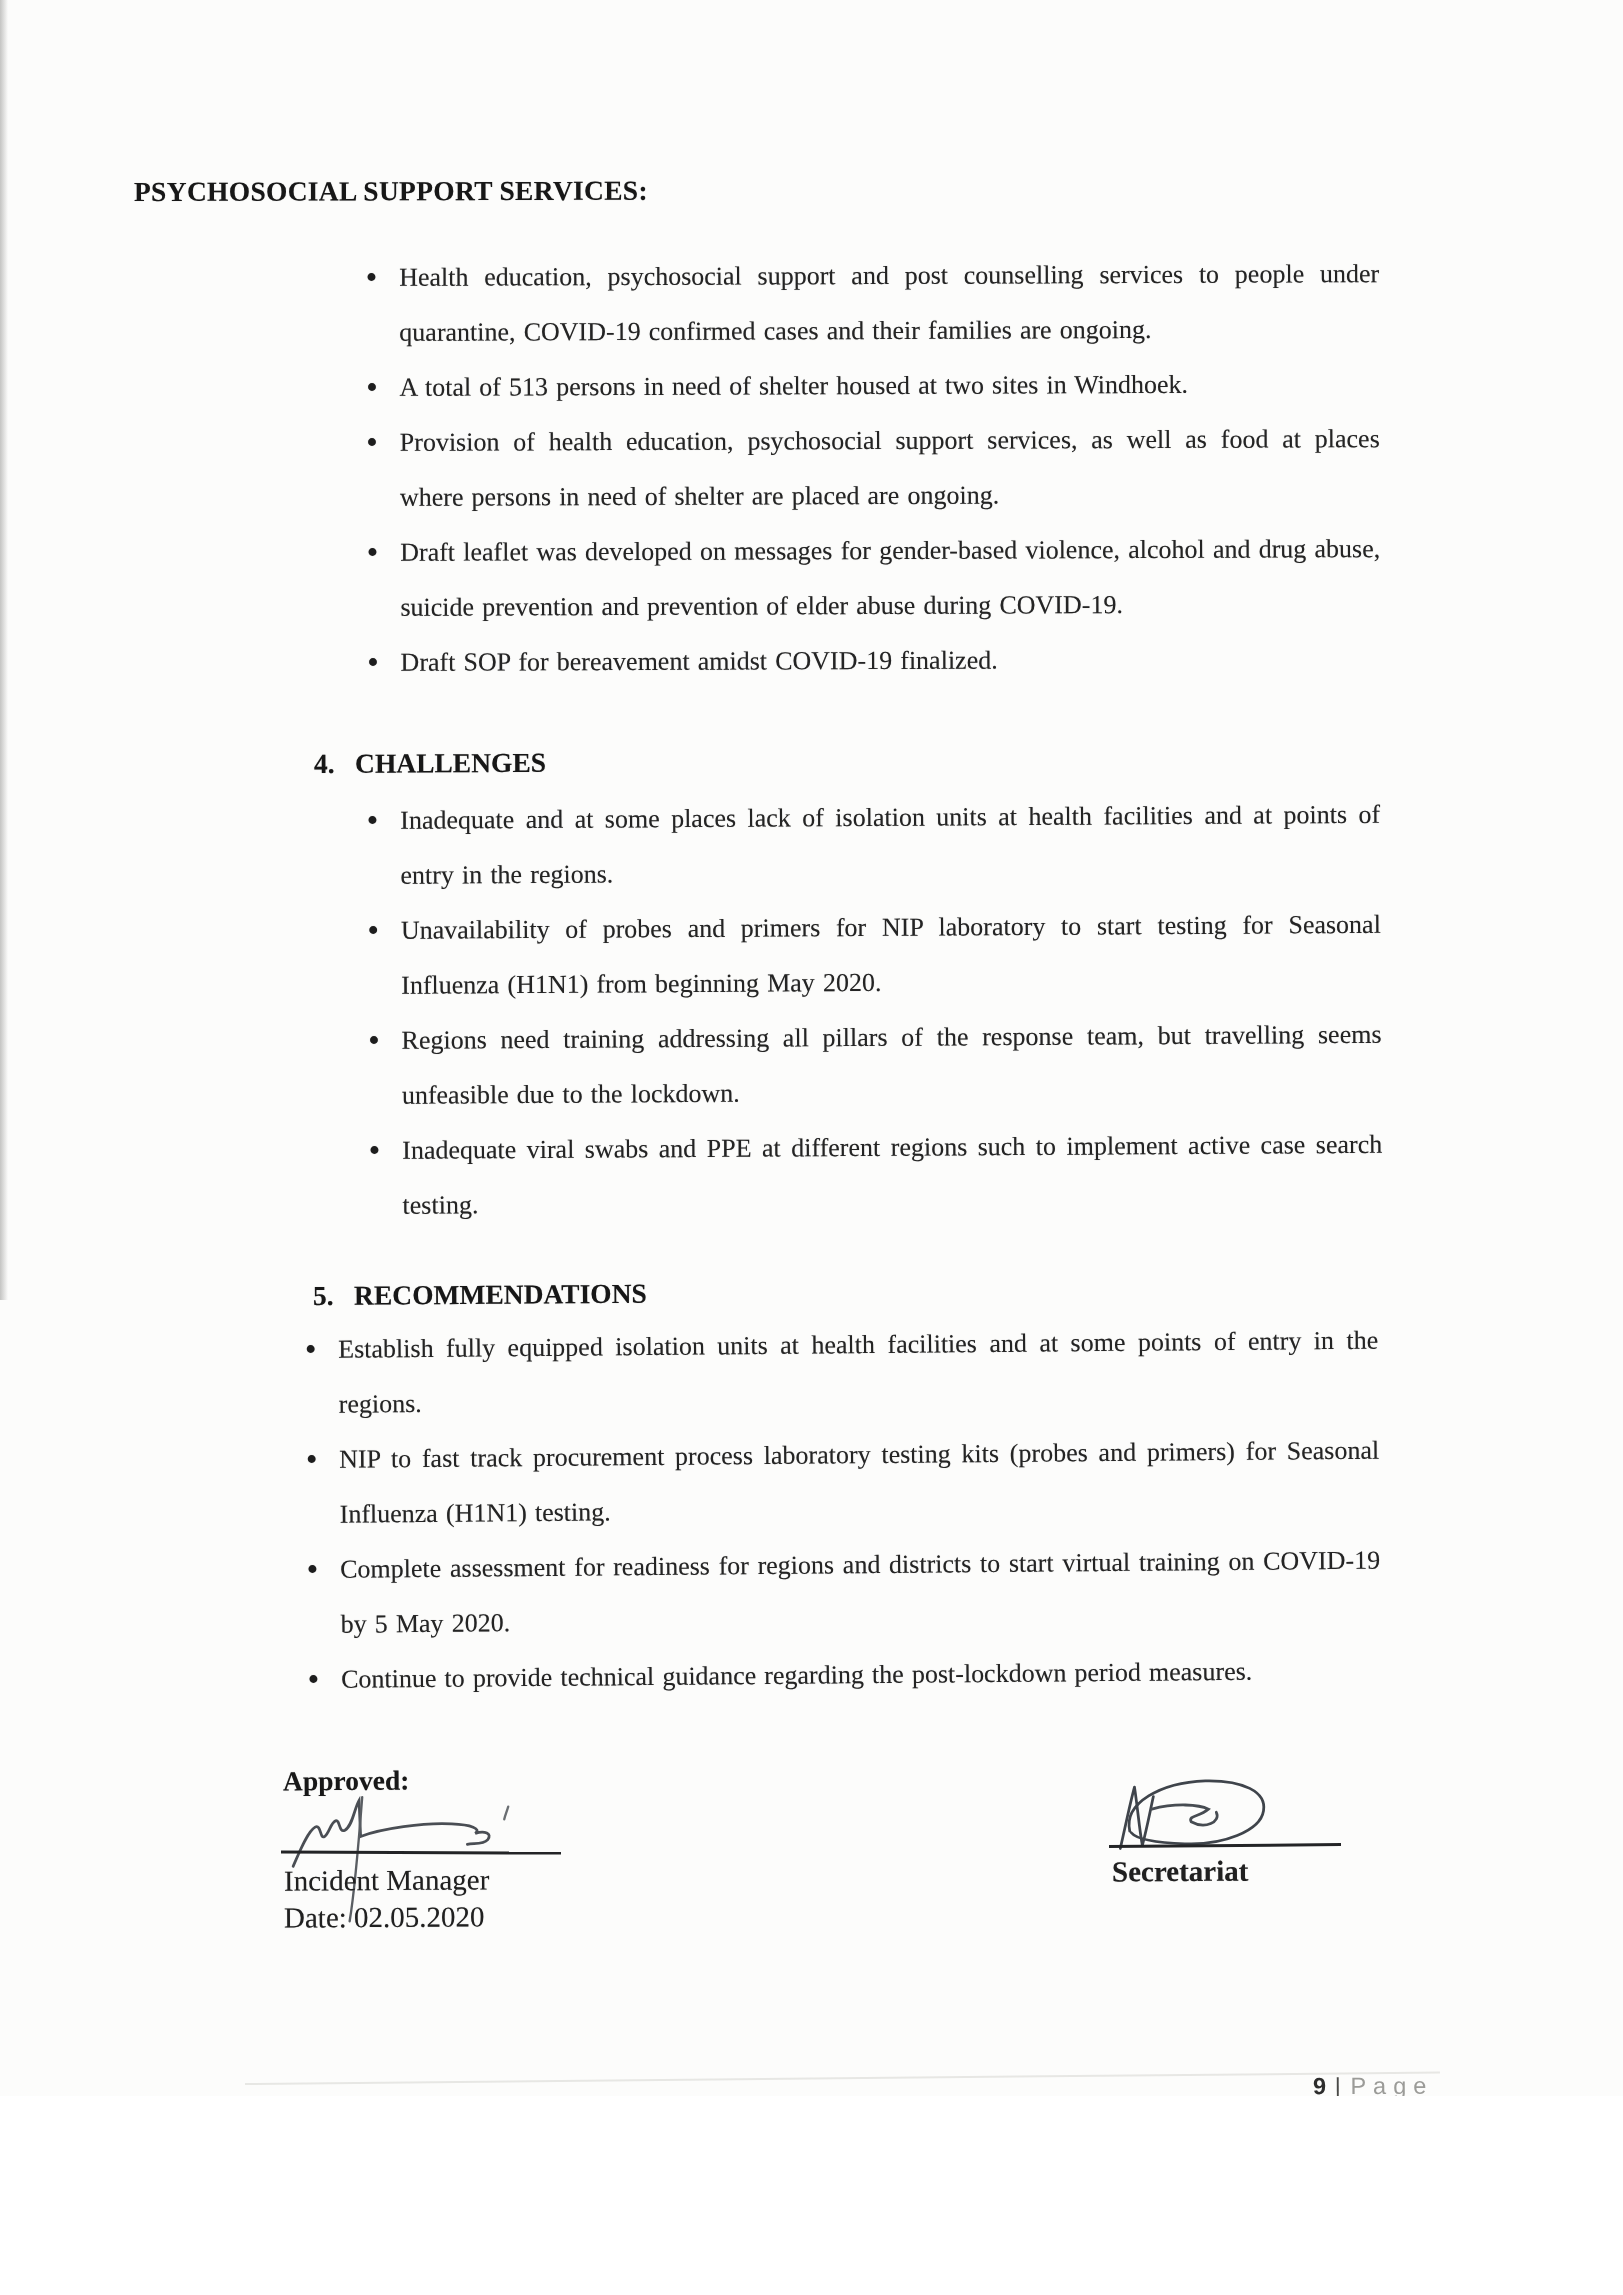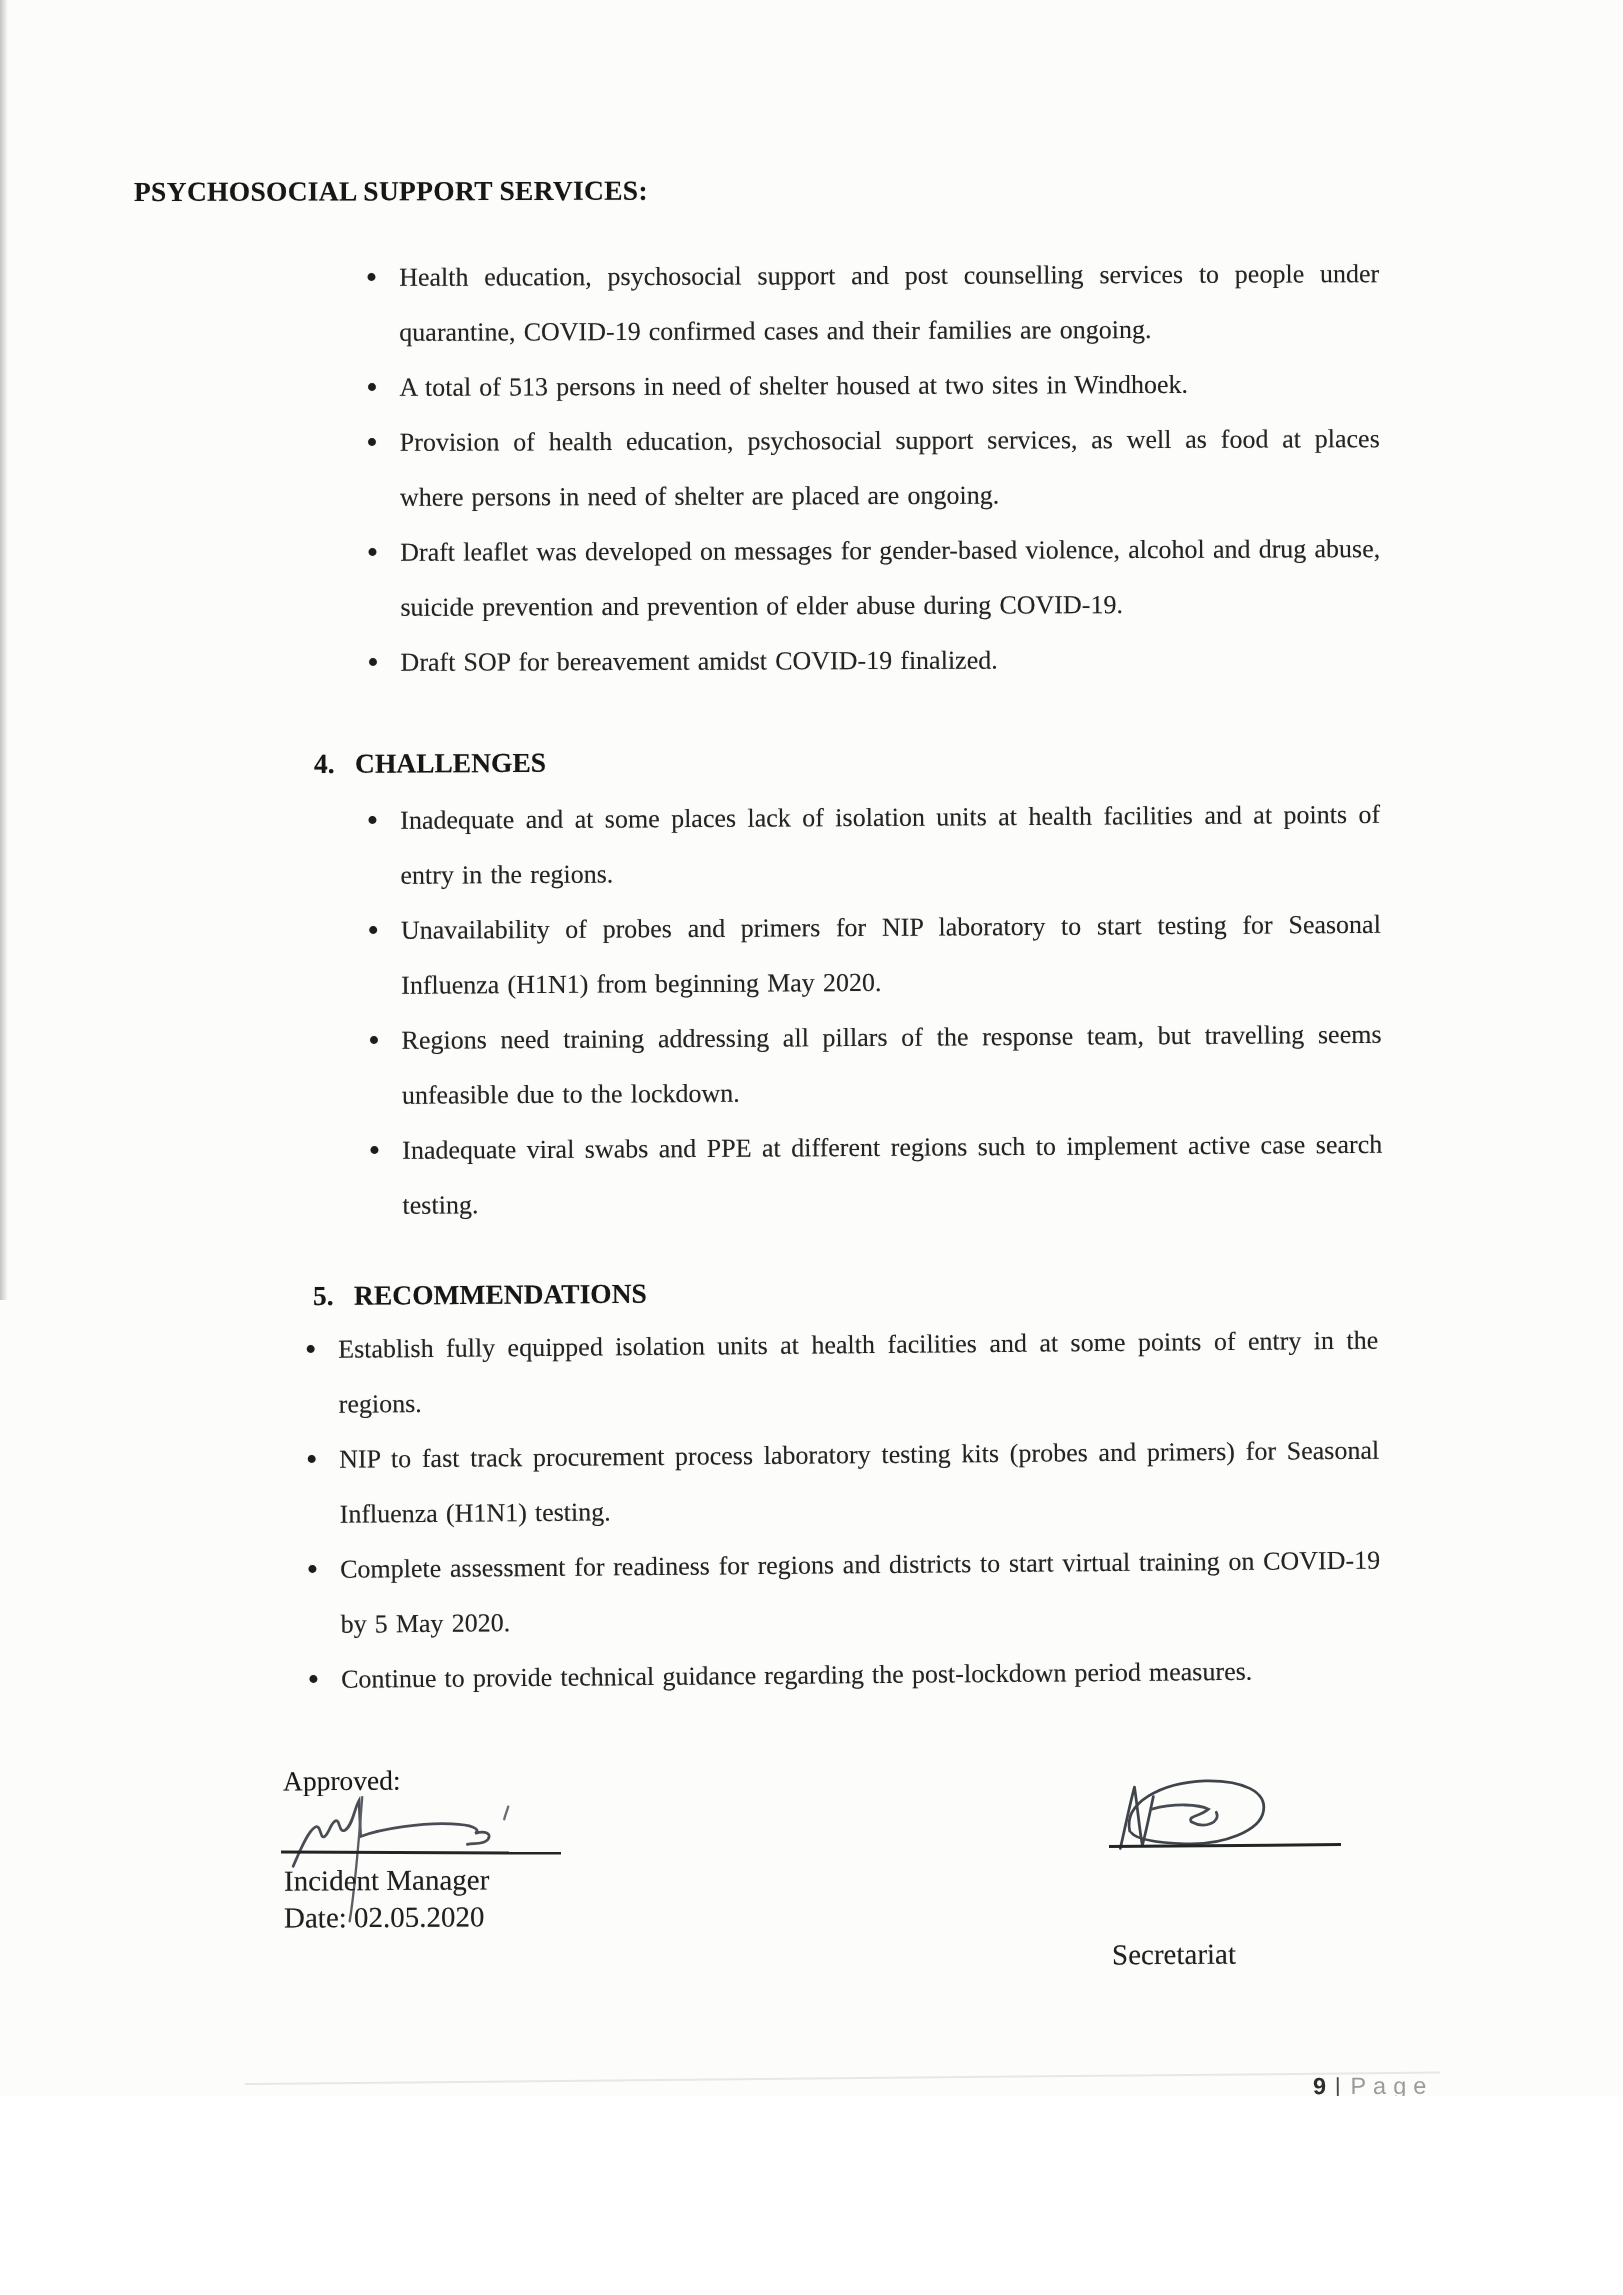--- a/index.html
+++ b/index.html
@@ -47,35 +47,35 @@
   ul.blist li { position: relative; padding-left: 35px; text-align: justify; }
   ul.blist .blt { position: absolute; left: 1.6px; top: 0; width: 31px; }
   ul.blist .blt::before { content: "\2022"; font-size: 33px; color: #1d1d1d; }
 
   .list-support { left: 364px; top: 250px; width: 1015px; transform: rotate(-0.22deg); transform-origin: left top; }
   .list-challenges { left: 365px; top: 793px; width: 1015px; transform: rotate(-0.35deg); transform-origin: left top; }
   .list-recommendations { left: 303px; top: 1322px; width: 1075px; transform: rotate(-0.5deg); transform-origin: left top; }
 
   .approval-label {
     position: absolute; left: 283px; top: 1765px;
-    font-size: 27.5px; font-weight: normal; color: #181818;
+    font-size: 27.5px; font-weight: bold; color: #181818;
     transform: rotate(-0.4deg);
   }
   .sig-svg { position: absolute; }
   .sig-incident { left: 279px; top: 1791px; width: 259px; height: 135px; }
   .sig-secretariat { left: 1103px; top: 1776px; width: 192px; height: 82px; }
 
   .sig-line { position: absolute; height: 3.1px; background: #232426; }
   .sig-line.incident { left: 281px; top: 1851px; width: 280px; transform: rotate(0.25deg); }
   .sig-line.secretariat { left: 1109px; top: 1844px; width: 232px; transform: rotate(-0.45deg); }
 
   .sig-title { position: absolute; font-size: 29px; color: #202020; white-space: nowrap; }
   .sig-title.incident { left: 284px; top: 1864px; transform: rotate(-0.35deg); }
   .sig-title.date { left: 284px; top: 1901px; transform: rotate(-0.35deg); }
-  .sig-title.secretariat { left: 1112px; top: 1938px; transform: rotate(-0.35deg); }
+  .sig-title.secretariat { left: 1112px; top: 1855px; transform: rotate(-0.35deg); font-weight: bold; }
 
   .footer-rule {
     position: absolute; left: 245px; top: 2083px;
     width: 1195px; height: 2.4px;
     background: #e7e7e4;
     transform: rotate(-0.55deg); transform-origin: left center;
   }
   .footer {
     position: absolute; left: 1313px; top: 2073px;
     font-family: "Liberation Sans", sans-serif;

